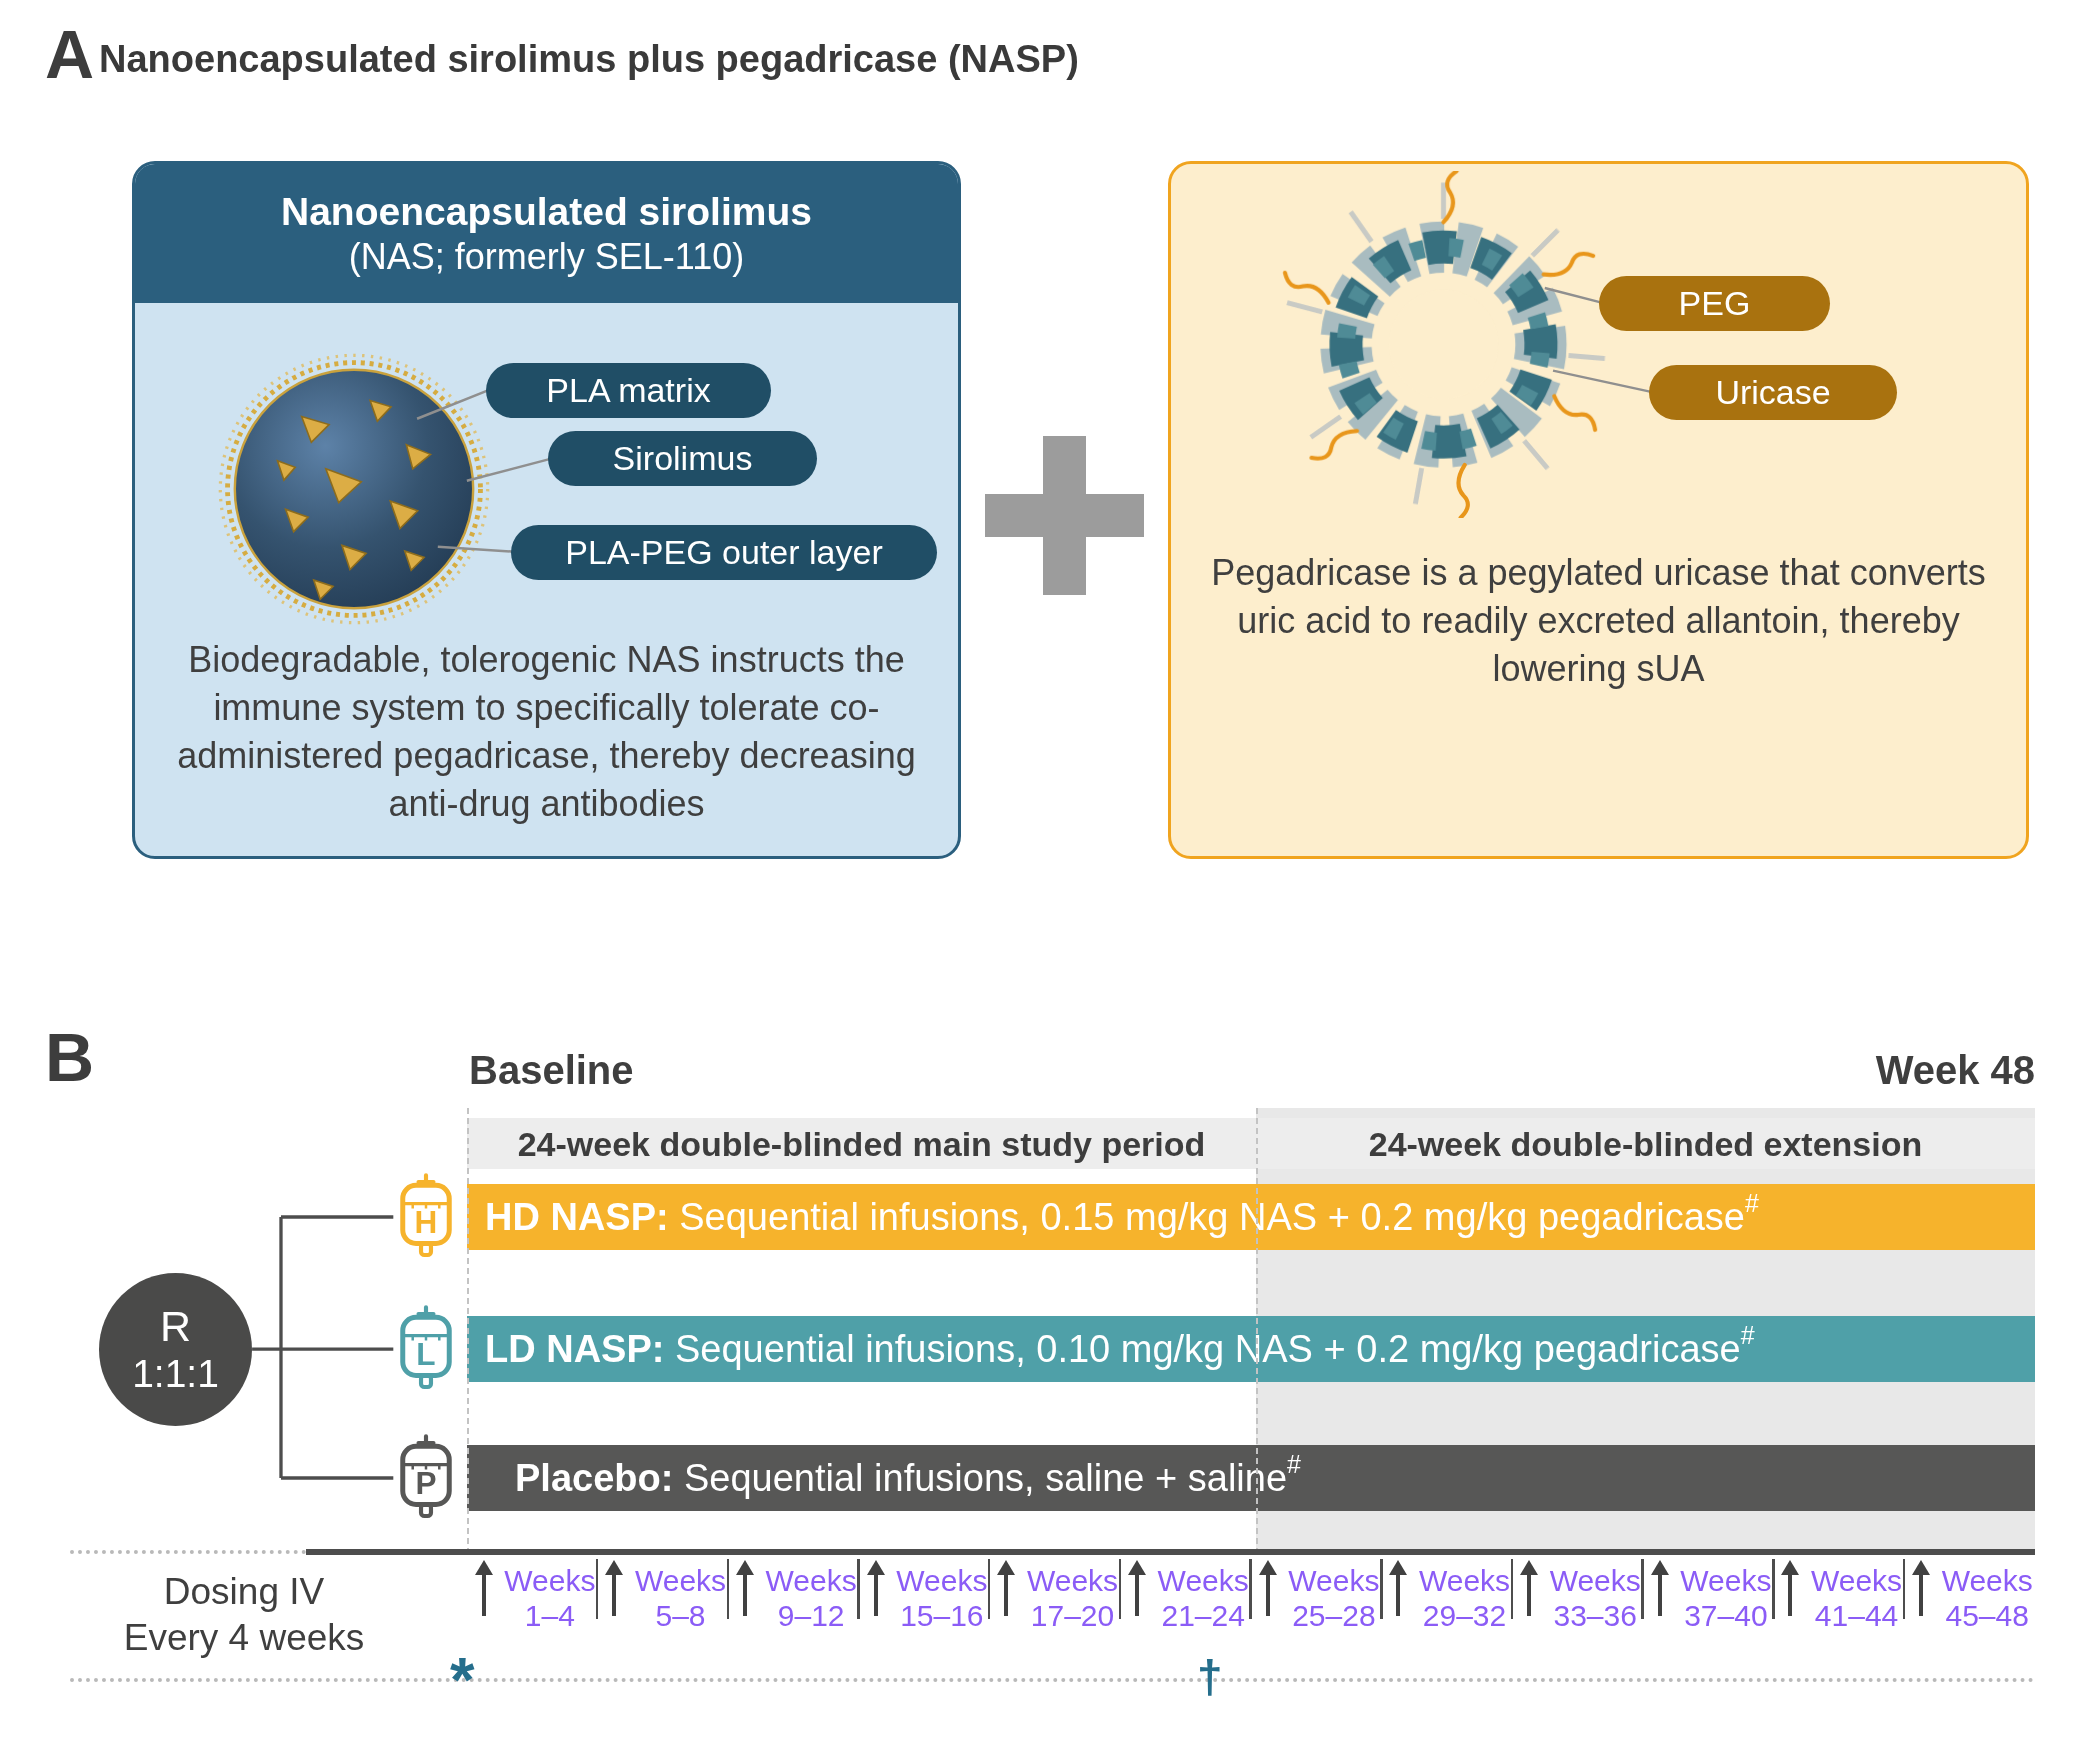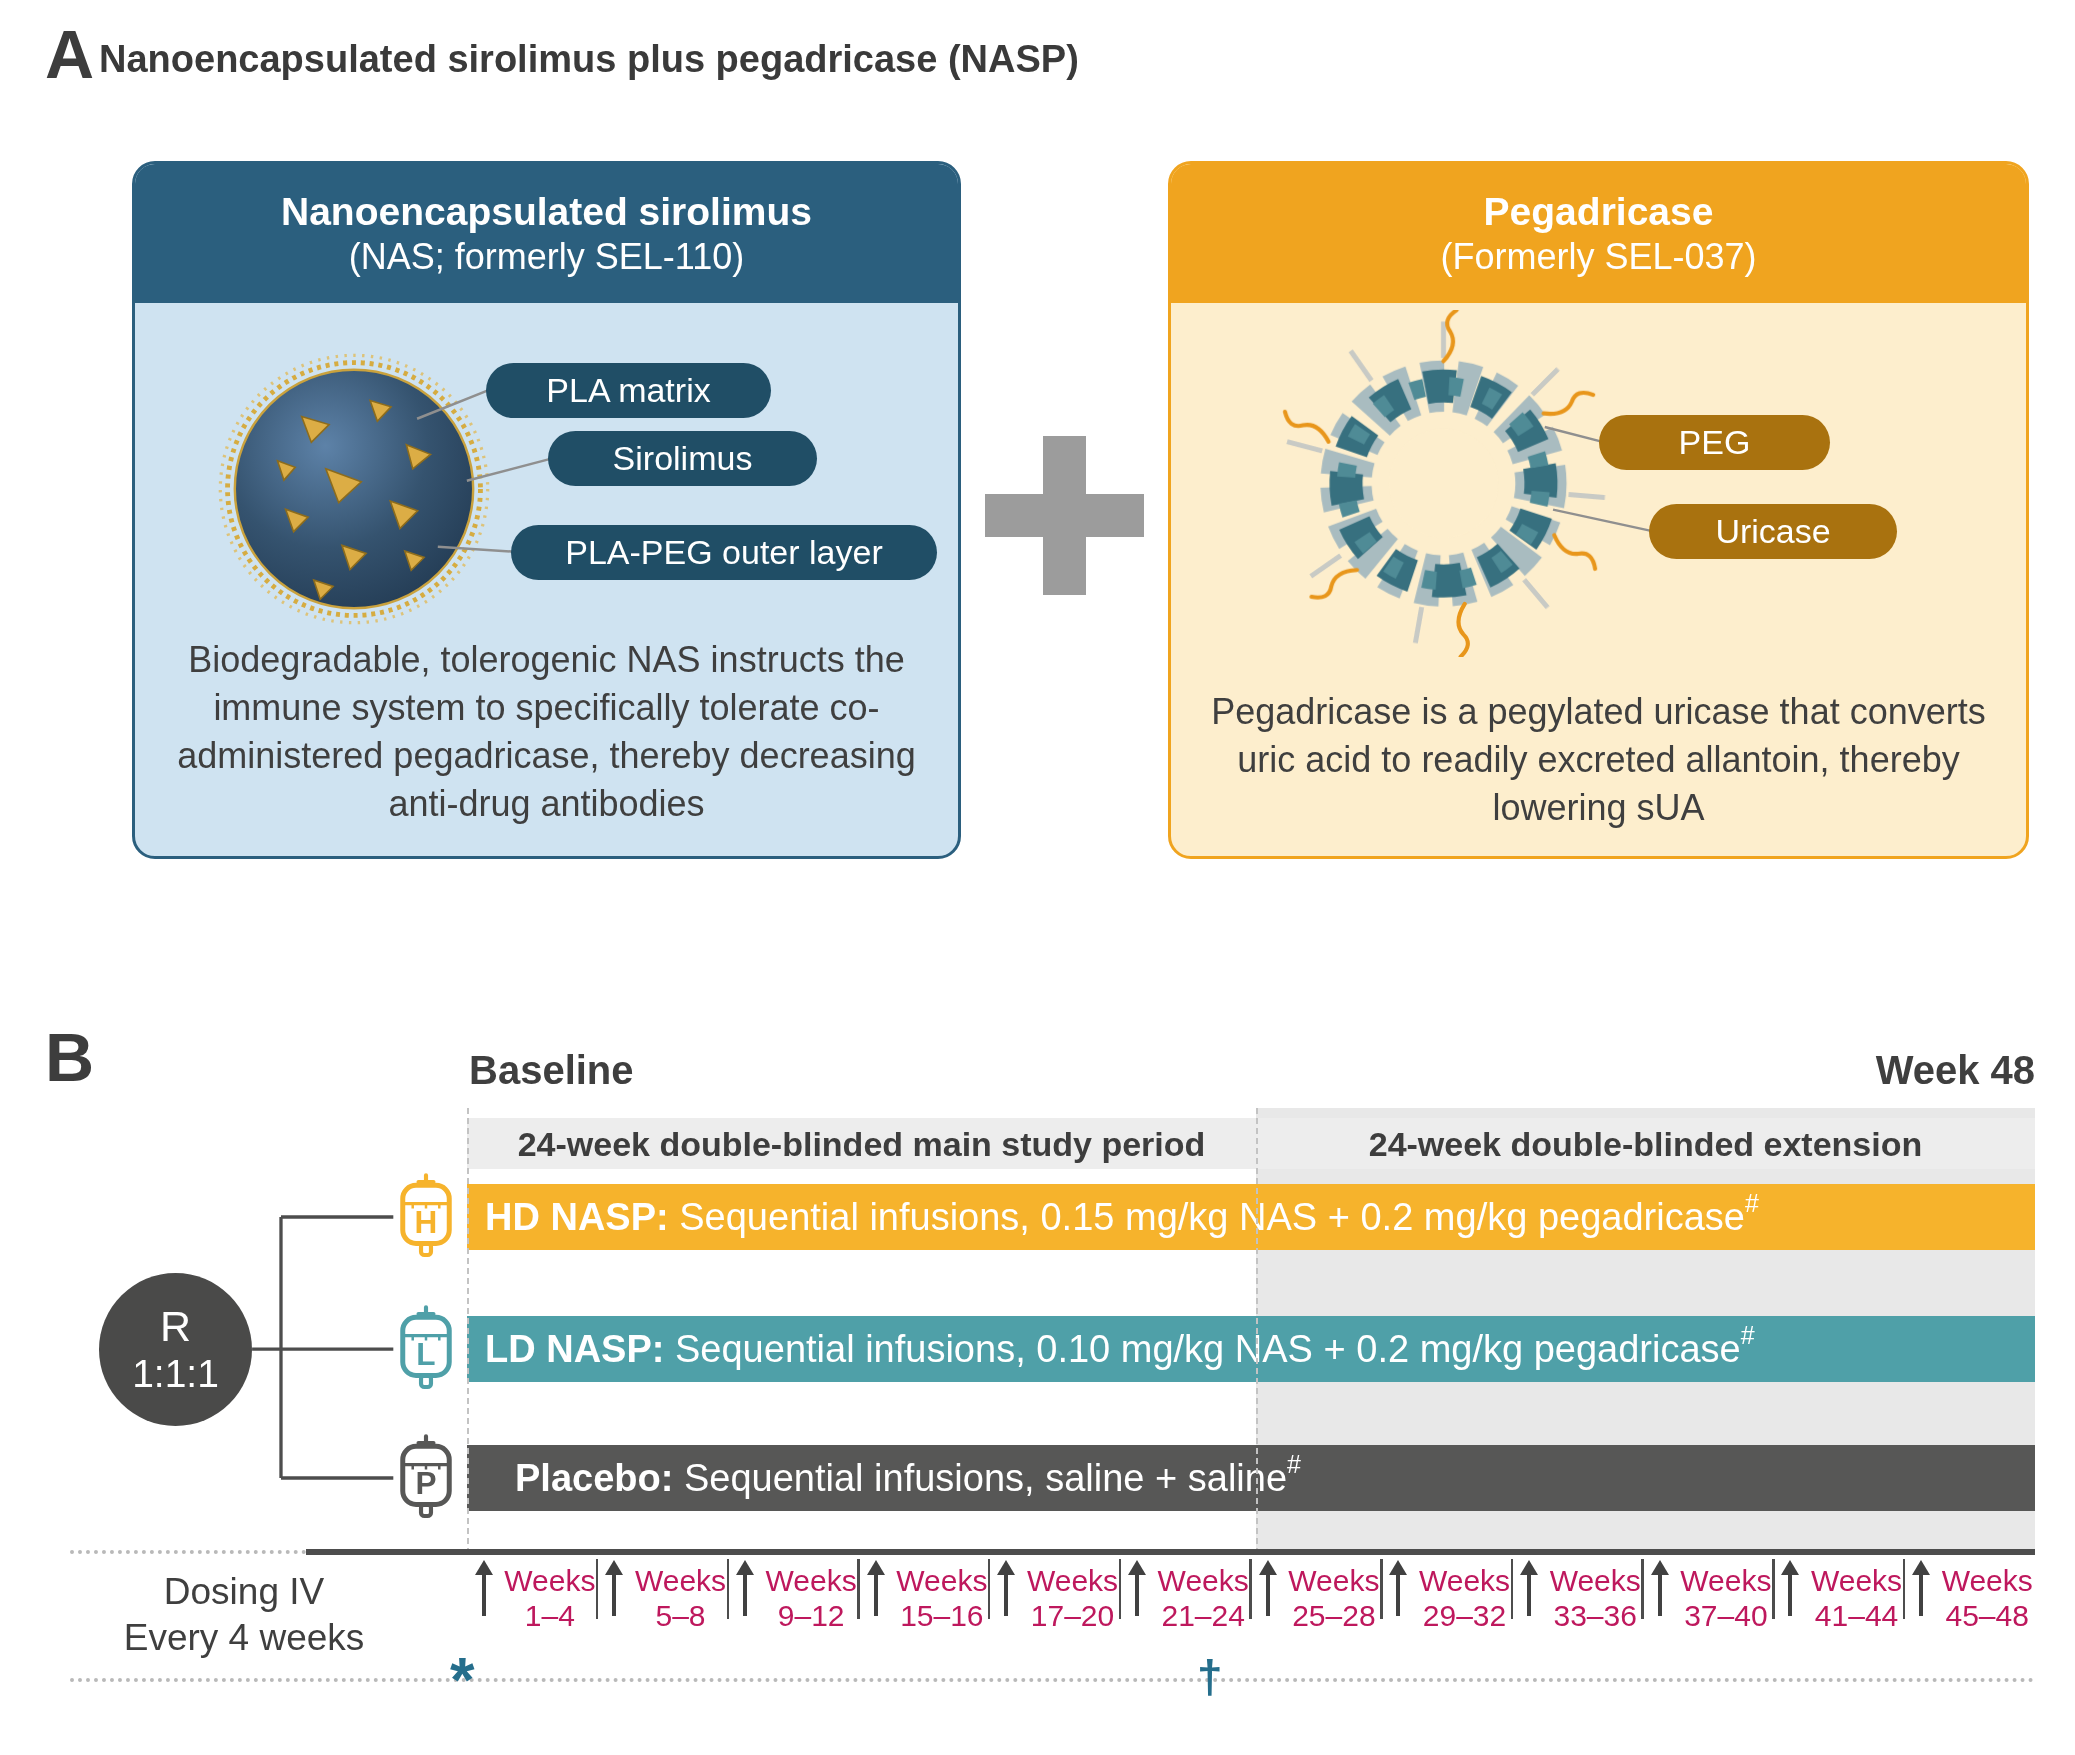--- a/index.html
+++ b/index.html
@@ -89,21 +89,21 @@
                 font-size:37px;color:#3f3f3f;line-height:1.25;}
 
   .timeline{position:absolute;left:467px;top:1557px;width:1568px;height:76px;display:flex;}
   .tl-group{flex:1;position:relative;height:73px;}
   .tl-group:not(:last-child)::after{content:'';position:absolute;right:-0.8px;top:1.7px;width:2.5px;
                                     height:60px;background:#4D4D4D;}
   .dose-arrow{position:absolute;left:6.6px;top:2.5px;width:20px;}
   .dose-arrow .head{width:0;height:0;border-left:9px solid transparent;border-right:9px solid transparent;
                     border-bottom:15.7px solid #414141;margin:0 auto;}
   .dose-arrow .stem{width:4.1px;height:41px;background:#414141;margin:0 auto;}
-  .tl-label{margin-left:35px;text-align:center;font-size:30px;line-height:1.18;padding-top:5.8px;color:#be185d;}
+  .tl-label{margin-left:35px;text-align:center;font-size:30px;line-height:1.18;padding-top:5.8px;color:#8b5cf6;}
 
   .symbol{position:absolute;color:#256E8C;font-weight:bold;}
   .sym-asterisk{left:450px;top:1643px;font-size:63px;}
   .sym-dagger{left:1197px;top:1650px;font-size:46px;}
 </style>
 </head>
 <body>
 
 <div class="page">
 
@@ -146,24 +146,20 @@
       <div class="pill pill-2">Sirolimus</div>
       <div class="pill pill-1">PLA matrix</div>
       <div class="pill pill-3">PLA-PEG outer layer</div>
       <div class="box-desc nas-desc">Biodegradable, tolerogenic NAS instructs the immune system to specifically tolerate co-administered pegadricase, thereby decreasing anti-drug antibodies</div>
     </div>
   </div>
 
   <div class="plus-icon"></div>
 
   <div class="info-box peg-box">
-    <div class="box-header">
-      <div class="box-title-1">Pegadricase</div>
-      <div class="box-title-2">(Formerly SEL-037)</div>
-    </div>
     <div class="box-body">
       <svg class="protein-svg" viewBox="0 0 420 420">
         <g stroke="#c2c6c4" stroke-width="6" fill="none" opacity="0.9">
           <path d="M210 58 V14"></path>
           <path d="M210 58 V14" transform="rotate(45 210 210)"></path>
           <path d="M210 58 V14" transform="rotate(95 210 210)"></path>
           <path d="M210 58 V14" transform="rotate(140 210 210)"></path>
           <path d="M210 58 V14" transform="rotate(190 210 210)"></path>
           <path d="M210 58 V14" transform="rotate(235 210 210)"></path>
           <path d="M210 58 V14" transform="rotate(285 210 210)"></path>

